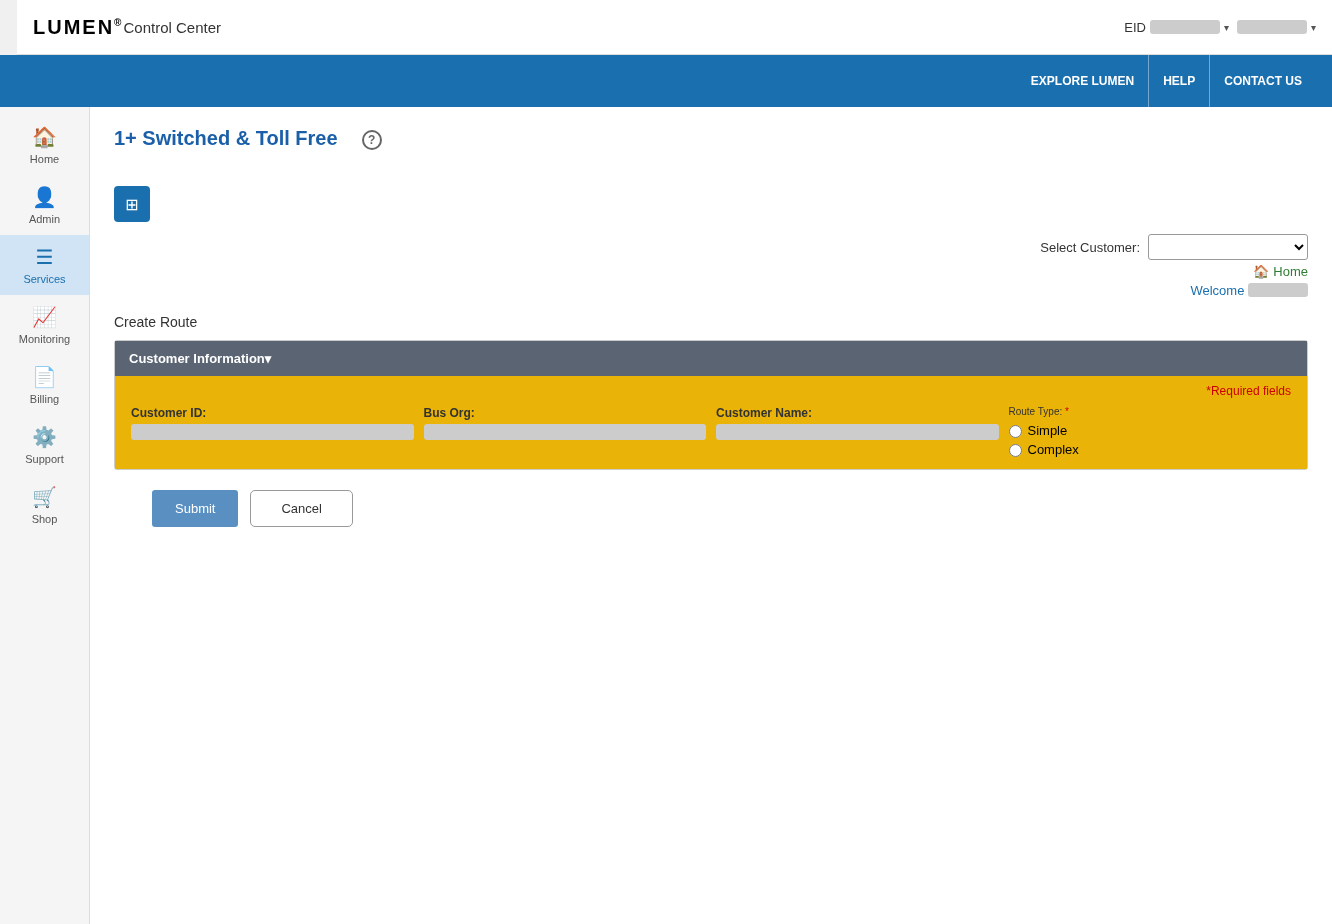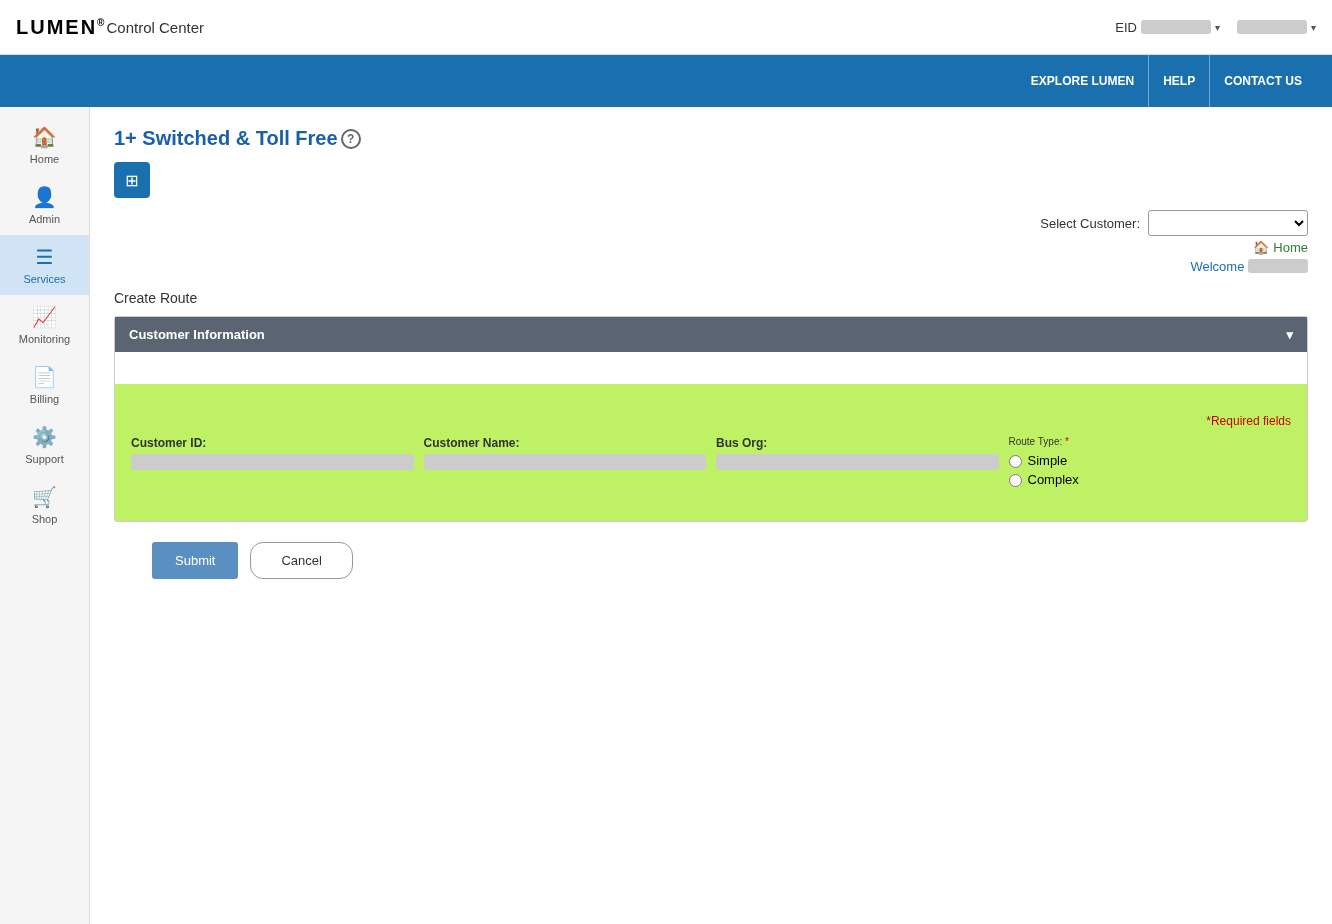--- a/index.html
+++ b/index.html
@@ -6,30 +6,31 @@
     body { font-family: Arial, sans-serif; font-size: 13px; background: #f0f0f0; }
 
     
     .top-header {
       display: flex;
       align-items: center;
       background: #fff;
       border-bottom: 1px solid #ddd;
       height: 55px;
       padding: 0 16px;
+      margin-left: 17px;
     }
     .app-title {
       font-size: 15px;
       color: #333;
     }
     .header-right {
       margin-left: auto;
       display: flex;
       align-items: center;
-      gap: 17px;
+      gap: 8px;
       font-size: 13px;
       color: #333;
     }
     .eid-badge {
       display: flex;
       align-items: center;
       gap: 4px;
       cursor: pointer;
     }
     .eid-badge .blurred {
@@ -110,23 +111,23 @@
       padding: 20px 24px;
       overflow-y: auto;
     }
 
     
     .page-title {
       font-size: 20px;
       font-weight: bold;
       color: #1a5fa8;
       display: flex;
-      align-items: center;
-      gap: 3px;
-      margin-bottom: 12px;
+      align-items: flex-end;
+      gap: 24px;
+      margin-bottom: 36px;
     }
     .help-icon {
       width: 20px;
       height: 20px;
       border-radius: 50%;
       border: 2px solid #666;
       display: flex;
       align-items: center;
       justify-content: center;
       font-size: 12px;
@@ -213,30 +214,29 @@
     .panel {
       border: 1px solid #ccc;
       border-radius: 3px;
       margin-bottom: 20px;
     }
     .panel-header {
       background: #5a6472;
       color: #fff;
       padding: 10px 14px;
       display: flex;
-      justify-content: space-between;
+      justify-content: flex-start;
       align-items: center;
       font-size: 13px;
       font-weight: bold;
       cursor: pointer;
     }
     .panel-body {
-      background: #bef264;
-      padding: 30px 16px;
-      margin-top: 32px;
+      background: #eab308;
+      padding: 8px 16px;
     }
     .required-note {
       text-align: right;
       color: #c00;
       font-size: 12px;
       margin-bottom: 8px;
     }
     .customer-info-grid {
       display: grid;
       grid-template-columns: 1fr 1fr 1fr 1fr;
@@ -297,21 +297,21 @@
       border-radius: 3px;
       cursor: pointer;
       margin-left: 38px;
     }
     .btn-cancel {
       background: #fff;
       color: #333;
       border: 1px solid #999;
       padding: 10px 30px;
       font-size: 13px;
-      border-radius: 13px;
+      border-radius: 5px;
       cursor: pointer;
     }
 
     
     .logo-text {
       font-family: Arial Black, sans-serif;
       font-size: 20px;
       font-weight: 900;
       letter-spacing: 2px;
       color: #000;
@@ -420,26 +420,26 @@
       <div class="panel-body">
         <div class="required-note">*Required fields</div>
         <div class="customer-info-grid">
 
           <div class="field-group">
             <label>Customer ID:</label>
             <span class="field-value">&nbsp;</span>
           </div>
 
           <div class="field-group">
-            <label>Customer Name:</label>
+            <label>Bus Org:</label>
             <span class="field-value">&nbsp;</span>
           </div>
 
           <div class="field-group">
-            <label>Bus Org:</label>
+            <label>Customer Name:</label>
             <span class="field-value">&nbsp;</span>
           </div>
 
           <div class="route-type-group">
             <label>
               <span>Route Type:</span> <span class="required-star">*</span>
             </label>
             <div class="radio-option">
               <input type="radio" name="routeType" value="simple" style="">
               <span>Simple</span>

